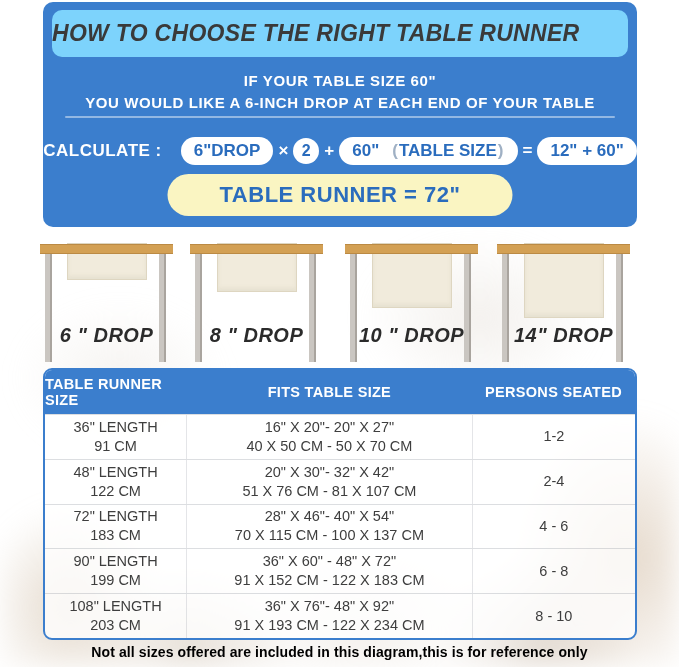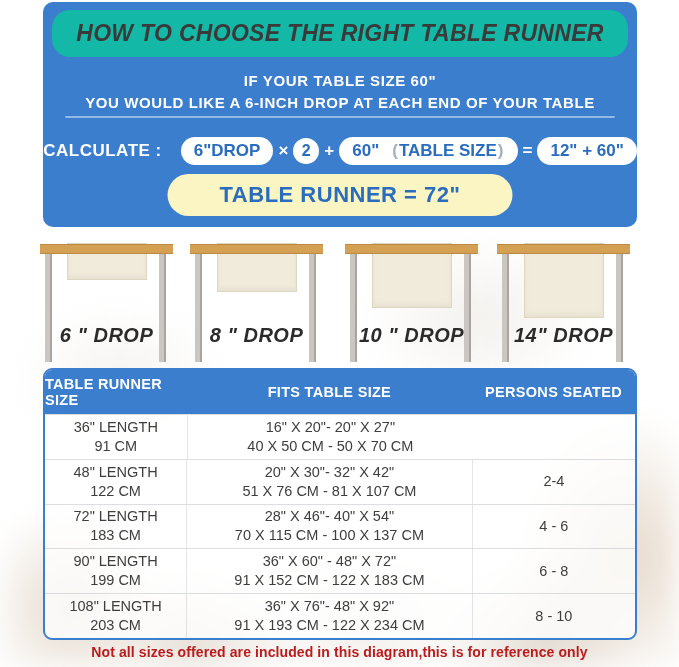--- a/index.html
+++ b/index.html
@@ -25,22 +25,22 @@
   }
   .layer { position: absolute; z-index: 1; }
 
   
   .panel {
     left: 43px; top: 2px; width: 594px; height: 225px;
     background: #3b7ecd; border-radius: 10px;
   }
   .title-box {
     position: absolute; left: 9px; right: 9px; top: 8px; height: 47px;
-    background: #14b8a6; border-radius: 18px;
-    display: flex; align-items: center; justify-content: center;
+    background: #7dd3fc; border-radius: 10px;
+    display: flex; align-items: center; 
   }
   .title-text {
     font-size: 23px; font-weight: bold; font-style: italic;
     color: #3a3a3a; letter-spacing: 0.3px; white-space: nowrap;
   }
   .subline {
     position: absolute; left: 0; width: 100%; text-align: center;
     color: #ffffff; font-size: 15px; font-weight: bold; letter-spacing: 0.6px;
     white-space: nowrap;
   }
@@ -121,21 +121,21 @@
   .st-row .cell {
     display: flex; flex-direction: column; align-items: center; justify-content: center;
     font-size: 14.5px; color: #3e3e3e; line-height: 19px; text-align: center;
     white-space: nowrap;
   }
   .st-row .col2 { border-left: 1px solid rgba(130,138,148,0.22); }
   .st-row .col3 { border-left: 1px solid rgba(130,138,148,0.22); }
 
   .footer-note {
     left: 0; top: 644px; width: 100%; text-align: center;
-    font-size: 14px; font-weight: bold; color: #b91c1c; letter-spacing: 0.1px;
+    font-size: 14px; font-weight: bold; color: #000000; letter-spacing: 0.1px;
   }
 </style>
 </head>
 <body>
 
 <div class="backdrop"></div>
 
 <div class="layer panel">
   <div class="title-box">
     <span class="title-text">HOW TO CHOOSE THE RIGHT TABLE RUNNER</span>
@@ -204,20 +204,23 @@
 
   <div class="st-row">
     <div class="cell col1">
       <span>36" LENGTH</span>
       <span>91 CM</span>
     </div>
     <div class="cell col2">
       <span>16" X 20"- 20" X 27"</span>
       <span>40 X 50 CM - 50 X 70 CM</span>
     </div>
+    <div class="cell col3">
+      <span>1-2</span>
+    </div>
   </div>
 
   <div class="st-row">
     <div class="cell col1">
       <span>48" LENGTH</span>
       <span>122 CM</span>
     </div>
     <div class="cell col2">
       <span>20" X 30"- 32" X 42"</span>
       <span>51 X 76 CM - 81 X 107 CM</span>

